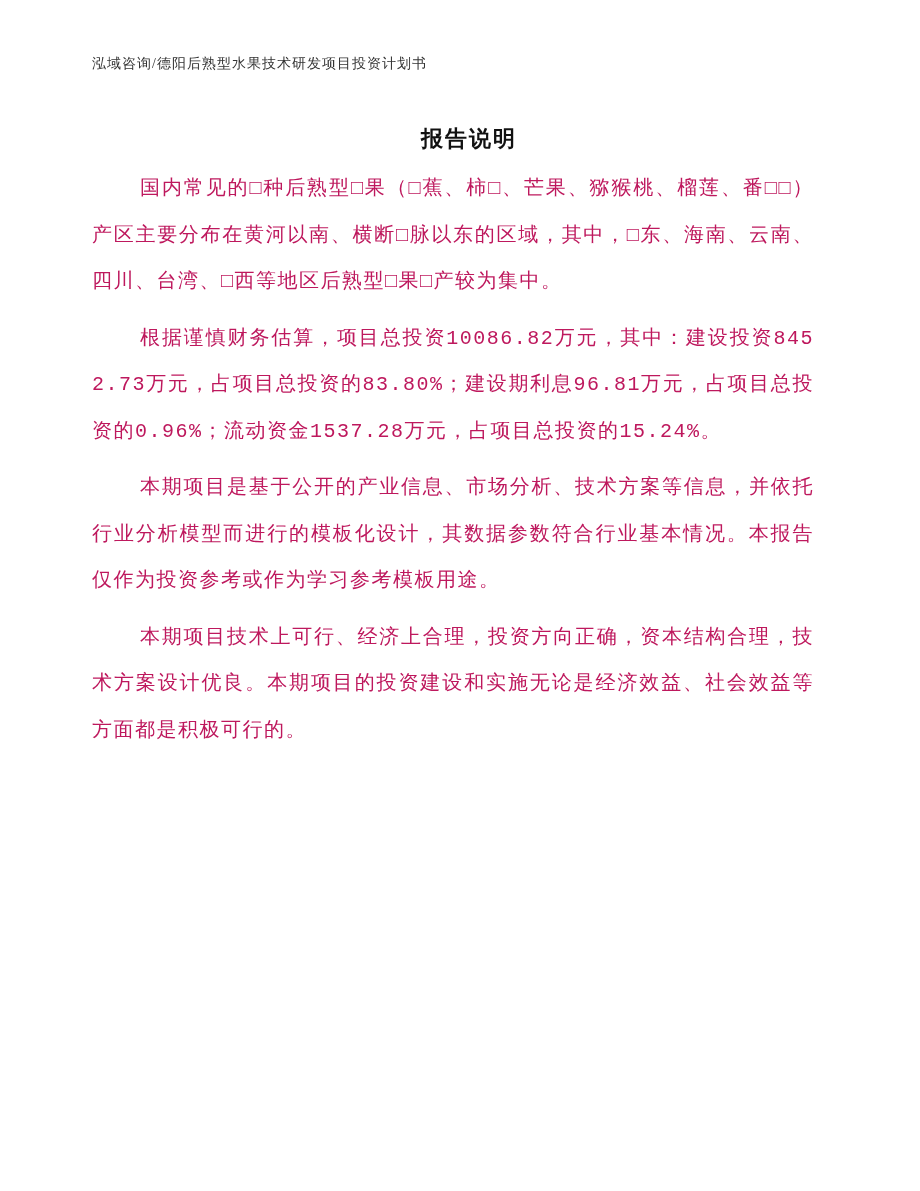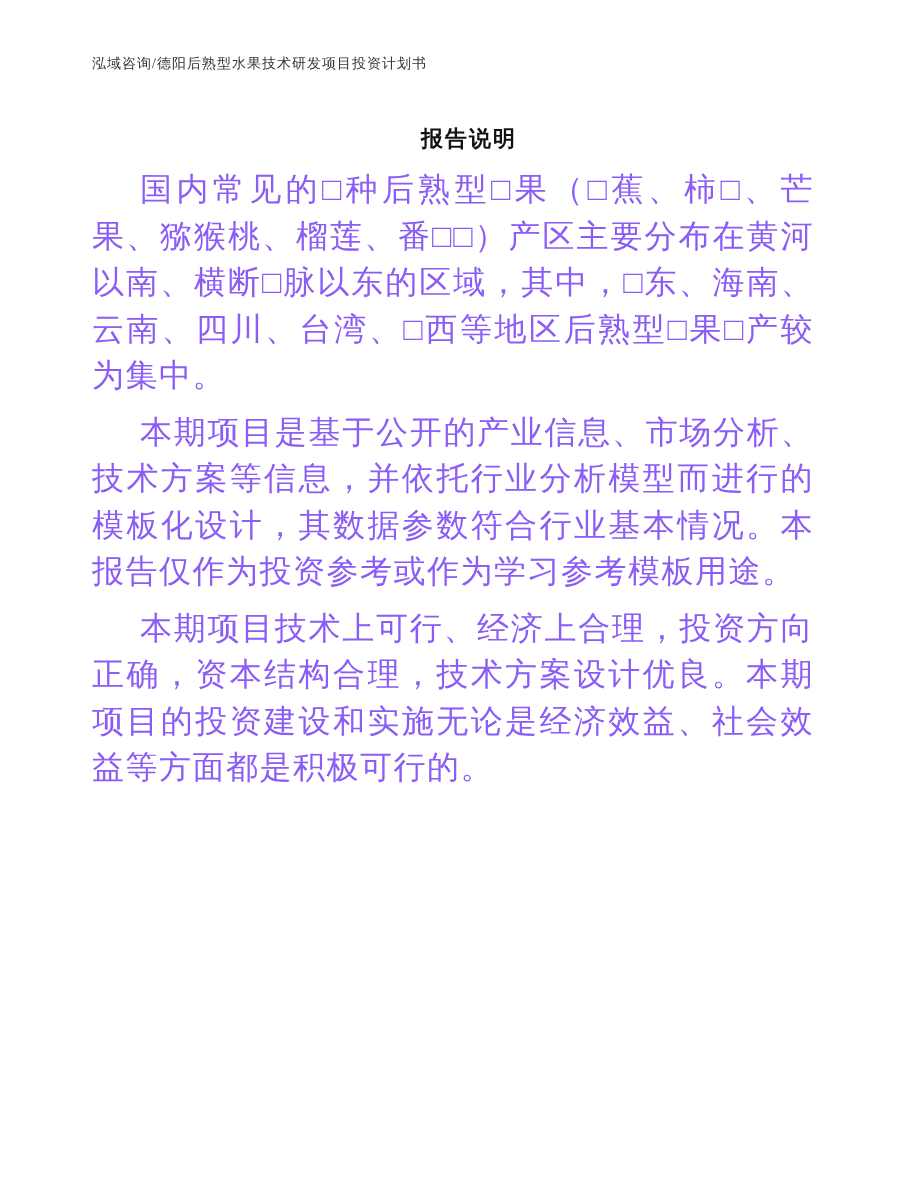--- a/index.html
+++ b/index.html
@@ -39,35 +39,36 @@
       margin-left: 19px;
     }
     .body-text {
       position: absolute;
       left: 92px;
       top: 166px;
       width: 722px;
     }
     .para {
       margin: 0 0 10px 0;
-      font-size: 32px;
+      font-size: 20px;
       line-height: 46.5px;
       text-indent: 48px;
       text-align: justify;
       text-align-last: left;
       letter-spacing: 1.5px;
       word-break: break-all;
-      font-family: Liberation Serif, serif;
-      color: #8b5cf6;
+      font-family: Liberation Mono, monospace;
+      color: #be185d;
     }
   </style>
 </head>
 <body>
 
 <div class="page-header">泓域咨询/德阳后熟型水果技术研发项目投资计划书</div>
 
 <div class="doc-title">报告说明</div>
 
 <div class="body-text">
   <p class="para">国内常见的□种后熟型□果（□蕉、柿□、芒果、猕猴桃、榴莲、番□□）产区主要分布在黄河以南、横断□脉以东的区域，其中，□东、海南、云南、四川、台湾、□西等地区后熟型□果□产较为集中。</p>
+  <p class="para">根据谨慎财务估算，项目总投资10086.82万元，其中：建设投资8452.73万元，占项目总投资的83.80%；建设期利息96.81万元，占项目总投资的0.96%；流动资金1537.28万元，占项目总投资的15.24%。</p>
   <p class="para">本期项目是基于公开的产业信息、市场分析、技术方案等信息，并依托行业分析模型而进行的模板化设计，其数据参数符合行业基本情况。本报告仅作为投资参考或作为学习参考模板用途。</p>
   <p class="para">本期项目技术上可行、经济上合理，投资方向正确，资本结构合理，技术方案设计优良。本期项目的投资建设和实施无论是经济效益、社会效益等方面都是积极可行的。</p>
 </div>
 
 </body></html>

